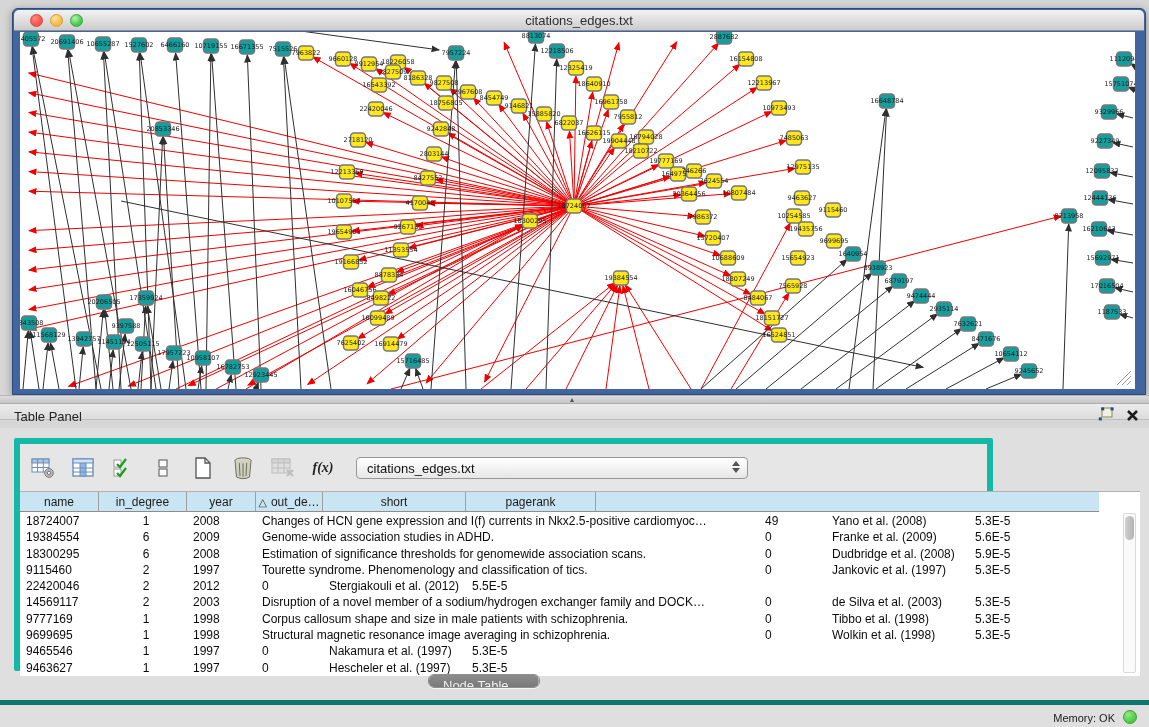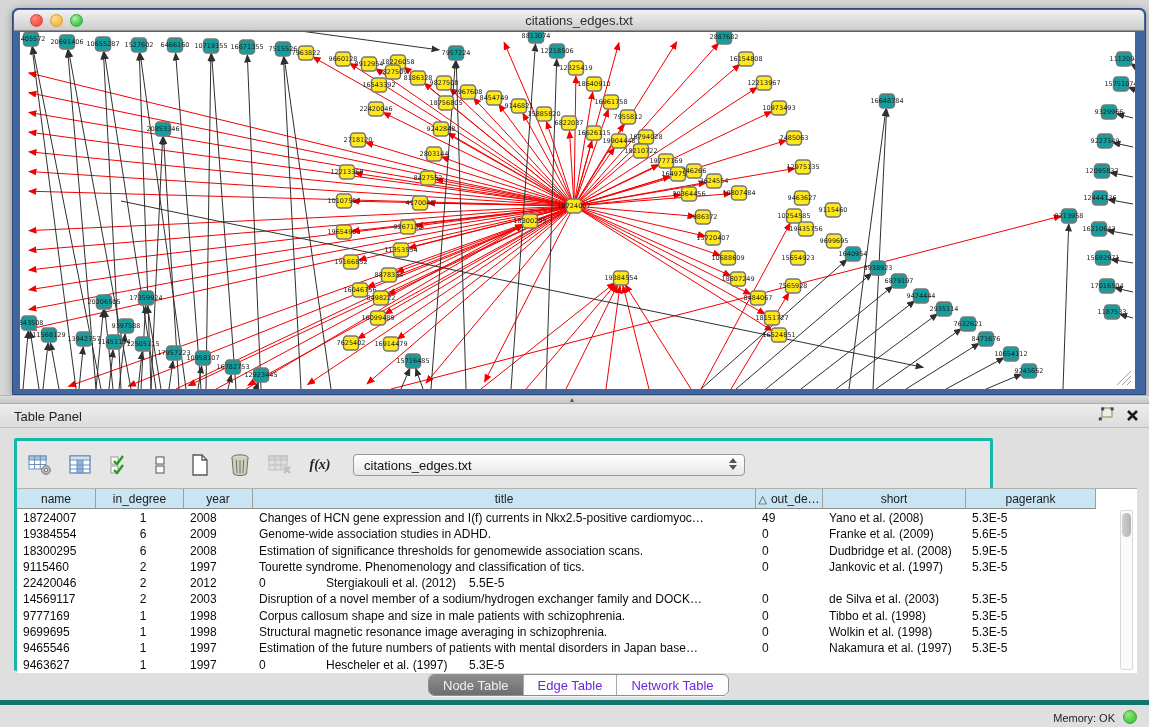--- a/index.html
+++ b/index.html
@@ -23,28 +23,28 @@
   .edge-k { stroke:#2f2f2f; stroke-width:1; fill:none; }
   .node-rect { stroke:#767676; stroke-width:1.5; }
   .node-lbl { font-family:"DejaVu Sans", sans-serif; font-size:6.5px; fill:#1b1b1b; text-anchor:middle; }
 
   
   .divider { position:absolute; left:0; top:395px; width:1149px; height:9px;
     background:linear-gradient(#dcdcdc,#c6c6c6); border-top:1px solid #b5b5b5; border-bottom:1px solid #adadad; }
   .divider .grip { position:absolute; left:570px; top:0px; font-size:8px; color:#555; line-height:8px; }
 
   
-  .panel-header { position:absolute; left:0; top:404px; width:1149px; height:24px;
+  .panel-header { position:absolute; left:0; top:404px; width:1149px; height:16px;
     background:linear-gradient(#ececec,#dcdcdc); border-bottom:1px solid #bdbdbd; }
   .panel-title { position:absolute; left:14px; top:5px; font-size:13px; color:#222; }
   .ph-icons { position:absolute; right:10px; top:3px; display:flex; gap:12px; align-items:center; }
   .panel-body { position:absolute; left:0; top:428px; width:1149px; height:299px; background:#dfdfdf; }
 
   .inner-box { position:absolute; left:14px; top:10px; width:979px; height:233px;
-    background:#e6e6e6; border:3px solid #14b8a6; border-radius:2px; }
+    background:#e6e6e6; border:6px solid #14b8a6; border-radius:2px; }
   .toolbar { position:absolute; left:0; top:0; width:100%; height:47px; display:flex; align-items:center; gap:14px; padding-left:10px; }
   .tb-icon { width:26px; height:24px; display:flex; align-items:center; justify-content:center; }
   .fx { font-family:"Liberation Serif", serif; font-style:italic; font-weight:bold; font-size:14px; color:#222; }
   .combo { width:392px; height:22px; border:1px solid #979797; border-radius:4px;
     background:linear-gradient(#ffffff,#e7e7e7); position:relative; font-size:13px; color:#111;
     padding:3px 0 0 10px; margin-left:6px; }
   .combo .arrows { position:absolute; right:7px; top:3px; display:flex; flex-direction:column; gap:2px; }
   .combo .arrows i { display:block; width:0; height:0; border-left:4px solid transparent; border-right:4px solid transparent; }
   .combo .arrows .up { border-bottom:5px solid #555; }
   .combo .arrows .dn { border-top:5px solid #555; }
@@ -54,22 +54,22 @@
   .th { font-size:12px; color:#1c1c1c; text-align:center; padding-top:3px; border-right:1px solid #9f9f9f; overflow:hidden; white-space:nowrap; }
   .tbody { position:absolute; left:0; top:21px; right:0; bottom:0; }
   .tr { display:flex; height:16.3px; }
   .td { font-size:12px; color:#0b0b0b; padding:1px 0 0 6px; overflow:hidden; white-space:nowrap; }
   .c0{width:79px;} .c1{width:88px;text-align:center;} .c2{width:69px;} .c3{width:503px;} .c4{width:67px;} .c5{width:143px;} .c6{width:130px;}
   .sort-glyph { font-size:11px; margin-right:4px; color:#333; }
   .vscroll { position:absolute; right:4px; top:21px; width:13px; height:160px; background:#fafafa; border:1px solid #d9d9d9; border-radius:2px; }
   .vthumb { position:absolute; left:1px; top:2px; width:9px; height:24px; background:linear-gradient(90deg,#cfcfcf,#b4b4b4); border-radius:5px; }
 
   
-  .segtabs { position:absolute; left:428px; top:246px; height:22px; display:flex;
-    border:1px solid #8f8f8f; border-radius:6px; overflow:hidden; background:#fdfdfd; box-shadow:0 1px 0 rgba(255,255,255,.7); }
+  .segtabs { position:absolute; left:428px; top:246px; height:14px; display:flex;
+    border:1px solid #8f8f8f; border-radius:6px; overflow:hidden; background:#fdfdfd; box-shadow:0 1px 0 rgba(255,255,255,.7);flex-direction:column; }
   .seg { font-size:13px; padding:3px 14px 0 14px; color:#6d28d9; border-right:1px solid #a9a9a9; }
   .seg:last-child { border-right:none; }
   .seg.active { background:linear-gradient(#8d8d8d,#6e6e6e); color:#f0f0f0; }
 
   
   .statusbar { position:absolute; left:0; top:272px; width:1149px; height:27px; border-top:5px solid #0f766e; }
   .mem { position:absolute; right:34px; top:7px; font-size:11px; color:#222; }
   .memdot { position:absolute; right:12px; top:5px; width:14px; height:14px; border-radius:50%;
     background:radial-gradient(circle at 35% 30%, #96e986, #46c940 70%); border:1px solid #3da337; }
 </style>
@@ -582,21 +582,20 @@
             <i class="dn"></i>
           </span>
       </div>
     </div>
 
     <div class="tablebox">
       <div class="thead">
         <div class="th c0"><span>name</span></div>
         <div class="th c1"><span>in_degree</span></div>
         <div class="th c2"><span>year</span></div>
-        <div class="th c3"><span>title</span></div>
         <div class="th c4"><span class="sort-glyph">△</span><span>out_de…</span></div>
         <div class="th c5"><span>short</span></div>
         <div class="th c6"><span>pagerank</span></div>
       </div>
       <div class="tbody" id="tbody">
           <div class="tr">
             <span class="td c0">18724007</span>
             <span class="td c1">1</span>
             <span class="td c2">2008</span>
             <span class="td c3">Changes of HCN gene expression and I(f) currents in Nkx2.5-positive cardiomyoc…</span>
@@ -663,21 +662,20 @@
             <span class="td c2">1998</span>
             <span class="td c3">Structural magnetic resonance image averaging in schizophrenia.</span>
             <span class="td c4">0</span>
             <span class="td c5">Wolkin et al. (1998)</span>
             <span class="td c6">5.3E-5</span>
           </div>
           <div class="tr">
             <span class="td c0">9465546</span>
             <span class="td c1">1</span>
             <span class="td c2">1997</span>
-            <span class="td c3">Estimation of the future numbers of patients with mental disorders in Japan base…</span>
             <span class="td c4">0</span>
             <span class="td c5">Nakamura et al. (1997)</span>
             <span class="td c6">5.3E-5</span>
           </div>
           <div class="tr">
             <span class="td c0">9463627</span>
             <span class="td c1">1</span>
             <span class="td c2">1997</span>
             <span class="td c4">0</span>
             <span class="td c5">Hescheler et al. (1997)</span>

